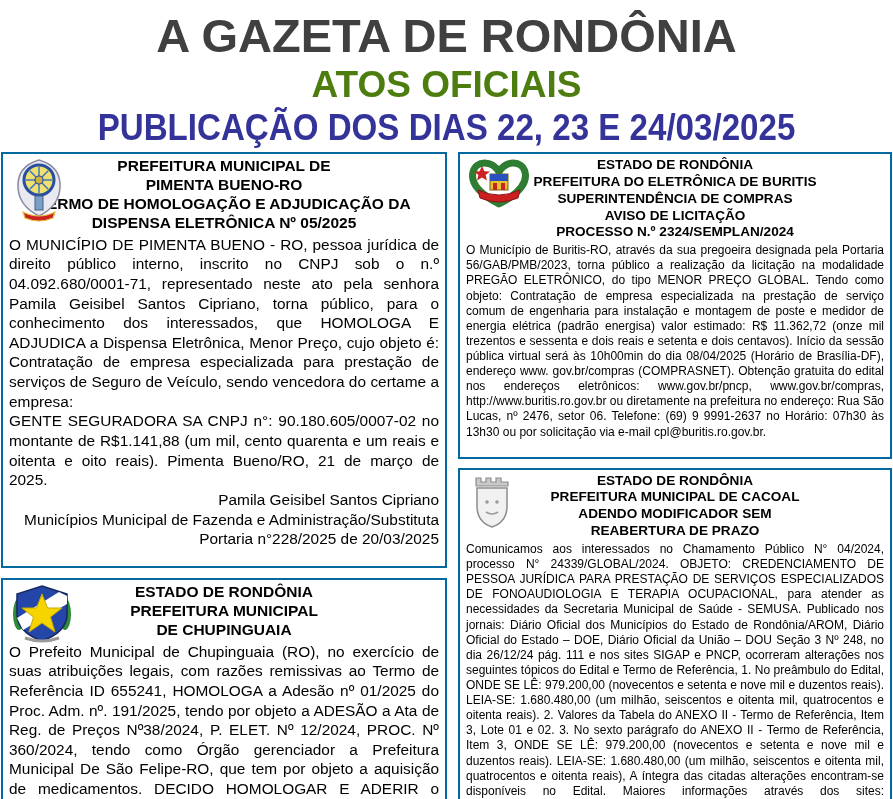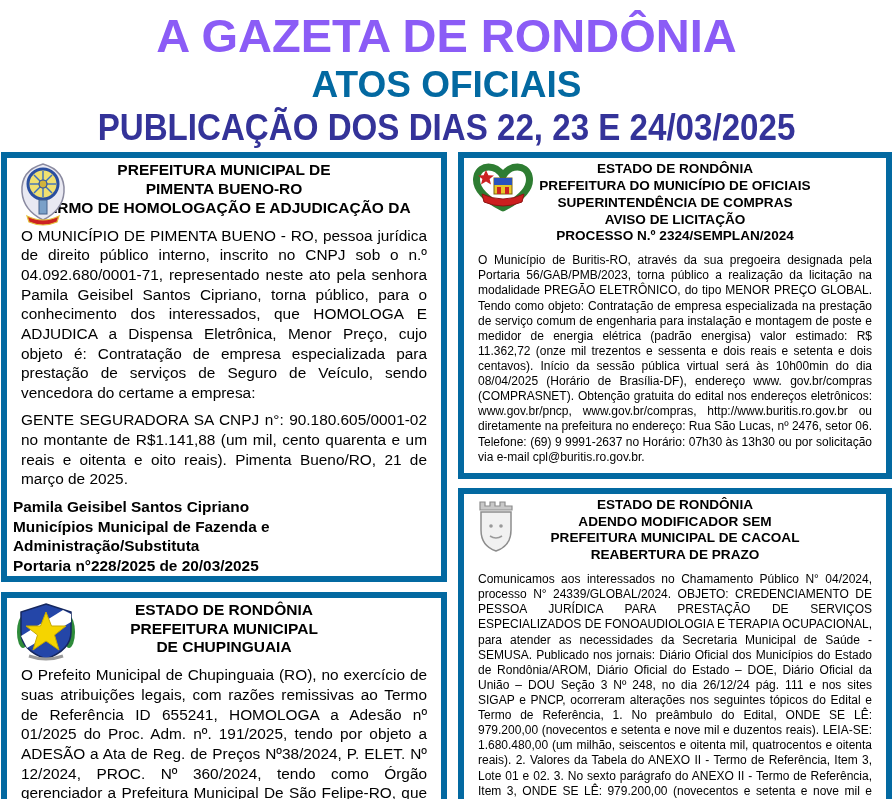--- a/index.html
+++ b/index.html
@@ -6,54 +6,54 @@
   html,body { background:#ffffff; }
   body {
     width:893px; height:799px; overflow:hidden;
     font-family:"Liberation Sans", sans-serif;
     color:#000;
   }
   
   .masthead { text-align:center; padding-top:12px; }
   .paper-title {
     font-size:47px; font-weight:bold; letter-spacing:0px;
-    color:#8b5cf6; line-height:1.0;
+    color:#404040; line-height:1.0;
   }
   .paper-subtitle {
-    font-size:37px; font-weight:bold; color:#0369a1;
+    font-size:37px; font-weight:bold; color:#4d7c0f;
     line-height:1.0; margin-top:7px;
   }
   .publication-line {
     font-size:36px; font-weight:bold; color:#343399;
     line-height:1.0; margin-top:7px;
     transform:scaleX(.92); transform-origin:center;
     white-space:nowrap;
   }
   
   .grid {
     display:flex; gap:11px; padding:6px 1px 2px 1px;
     align-items:flex-start;
   }
   .col { display:flex; flex-direction:column; }
   .col-left  { width:446px; gap:10px; }
   .col-right { width:434px; gap:9px; }
   .notice {
-    border:6px solid #0369a1; background:#fff;
-    padding:3px 6px 0 6px; width:100%;
+    border:2px solid #0369a1; background:#fff;
+    padding:3px 6px 17px 6px; width:100%;
   }
   .notice-header { position:relative; text-align:center; }
   .logo { position:absolute; left:2px; top:1px; display:block; }
   .hline { font-weight:bold; }
   .col-left  .hline { font-size:15.5px; line-height:1.22; }
   .col-right .hline { font-size:13.6px; line-height:1.24; }
   .notice-body { text-align:justify; margin-top:2px; }
   .col-left  .notice-body { font-size:15.4px; line-height:1.275; }
   .col-right .notice-body { font-size:12px; line-height:1.26; }
-  .notice-body p { margin:8px; }
-  .notice-signature { text-align:left; font-weight:bold; }
+  .notice-body p { margin:0; }
+  .notice-signature { text-align:right; font-weight:normal; }
   .col-left  .notice-signature { font-size:15.4px; line-height:1.275; }
   .col-right .notice-signature { font-size:13.4px; line-height:1.26; }
 </style>
 </head>
 <body>
 
 <header class="masthead">
   <div class="paper-title">A GAZETA DE RONDÔNIA</div>
   <div class="paper-subtitle">ATOS OFICIAIS</div>
   <div class="publication-line">PUBLICAÇÃO DOS DIAS 22, 23 E 24/03/2025</div>
@@ -76,24 +76,25 @@
                 <line x1="37" y1="13" x2="19" y2="31"></line>
             </g>
             <circle cx="28" cy="22" r="4" fill="#d0b33c" stroke="#2a4fa0" stroke-width="1.2"></circle>
             <rect x="24" y="38" width="8" height="14" fill="#7aa0c8" stroke="#44618a" stroke-width="1"></rect>
             <path d="M12 54 Q28 62 44 54 L42 60 Q28 66 14 60 Z" fill="#cc2222" stroke="#e4c13a" stroke-width="1.2"></path>
           </svg>
         </span>
         <div class="hline">PREFEITURA MUNICIPAL DE</div>
         <div class="hline">PIMENTA BUENO-RO</div>
         <div class="hline">TERMO DE HOMOLOGAÇÃO E ADJUDICAÇÃO DA</div>
+        <div class="hline">DISPENSA ELETRÔNICA Nº 05/2025</div>
       </div>
       <div class="notice-body">
         <p>O MUNICÍPIO DE PIMENTA BUENO - RO, pessoa jurídica de direito público interno, inscrito no CNPJ sob o n.º 04.092.680/0001-71, representado neste ato pela senhora Pamila Geisibel Santos Cipriano, torna público, para o conhecimento dos interessados, que HOMOLOGA E ADJUDICA a Dispensa Eletrônica, Menor Preço, cujo objeto é: Contratação de empresa especializada para prestação de serviços de Seguro de Veículo, sendo vencedora do certame a empresa:</p>
-        <p>GENTE SEGURADORA SA CNPJ n°: 90.180.605/0001-02 no montante de R$1.141,88 (um mil, cento quarenta e um reais e oitenta e oito reais). Pimenta Bueno/RO, 21 de março de 2025.</p>
+        <p>GENTE SEGURADORA SA CNPJ n°: 90.180.605/0007-02 no montante de R$1.141,88 (um mil, cento quarenta e um reais e oitenta e oito reais). Pimenta Bueno/RO, 21 de março de 2025.</p>
       </div>
       <div class="notice-signature">
         <div>Pamila Geisibel Santos Cipriano</div>
         <div>Municípios Municipal de Fazenda e Administração/Substituta</div>
         <div>Portaria n°228/2025 de 20/03/2025</div>
       </div>
     </section>
 
     <section class="notice">
       <div class="notice-header">
@@ -128,21 +129,21 @@
             <path d="M31 14 C24 2 8 2 5 14 C2 26 12 36 31 46 C50 36 60 26 57 14 C54 2 38 2 31 14 Z" fill="none" stroke="#2e7d32" stroke-width="7" stroke-linejoin="round"></path>
             <polygon points="14,8 16.4,13.2 22,13.6 17.6,17 19,22.4 14,19.4 9,22.4 10.4,17 6,13.6 11.6,13.2" fill="#cc2222"></polygon>
             <rect x="22" y="16" width="18" height="16" fill="#e8c52a" stroke="#7a6210" stroke-width="1"></rect>
             <rect x="22" y="16" width="18" height="7" fill="#2a52be"></rect>
             <rect x="25" y="25" width="4" height="7" fill="#cc2222"></rect>
             <rect x="33" y="25" width="4" height="7" fill="#cc2222"></rect>
             <path d="M10 32 Q31 42 52 32 L50 40 Q31 48 12 40 Z" fill="#cc1f1f" stroke="#8e1414" stroke-width="1"></path>
           </svg>
         </span>
         <div class="hline">ESTADO DE RONDÔNIA</div>
-        <div class="hline">PREFEITURA DO MUNICÍPIO DE OFICIAIS</div>
+        <div class="hline">PREFEITURA DO ELETRÔNICA DE BURITIS</div>
         <div class="hline">SUPERINTENDÊNCIA DE COMPRAS</div>
         <div class="hline">AVISO DE LICITAÇÃO</div>
         <div class="hline">PROCESSO N.º 2324/SEMPLAN/2024</div>
       </div>
       <div class="notice-body">
         <p>O Município de Buritis-RO, através da sua pregoeira designada pela Portaria 56/GAB/PMB/2023, torna público a realização da licitação na modalidade PREGÃO ELETRÔNICO, do tipo MENOR PREÇO GLOBAL. Tendo como objeto: Contratação de empresa especializada na prestação de serviço comum de engenharia para instalação e montagem de poste e medidor de energia elétrica (padrão energisa) valor estimado: R$ 11.362,72 (onze mil trezentos e sessenta e dois reais e setenta e dois centavos). Início da sessão pública virtual será às 10h00min do dia 08/04/2025 (Horário de Brasília-DF), endereço www. gov.br/compras (COMPRASNET). Obtenção gratuita do edital nos endereços eletrônicos: www.gov.br/pncp, www.gov.br/compras, http://www.buritis.ro.gov.br ou diretamente na prefeitura no endereço: Rua São Lucas, nº 2476, setor 06. Telefone: (69) 9 9991-2637 no Horário: 07h30 às 13h30 ou por solicitação via e-mail cpl@buritis.ro.gov.br.</p>
       </div>
     </section>
 
     <section class="notice">
@@ -150,22 +151,22 @@
         <span class="logo">
           <svg width="48" height="56" viewBox="0 0 48 56">
             <path d="M8 12 L8 4 L13 4 L13 8 L18 8 L18 4 L23 4 L23 8 L28 8 L28 4 L33 4 L33 8 L40 8 L40 12 Z" fill="#c9c9c9" stroke="#8d8d8d" stroke-width="1.2"></path>
             <path d="M9 14 L39 14 L39 32 C39 44 33 50 24 53 C15 50 9 44 9 32 Z" fill="#f1f1f1" stroke="#8d8d8d" stroke-width="1.5"></path>
             <circle cx="19" cy="28" r="1.8" fill="#9a9a9a"></circle>
             <circle cx="29" cy="28" r="1.8" fill="#9a9a9a"></circle>
             <path d="M18 38 Q24 42 30 38" fill="none" stroke="#9a9a9a" stroke-width="1.6"></path>
           </svg>
         </span>
         <div class="hline">ESTADO DE RONDÔNIA</div>
+        <div class="hline">PREFEITURA MUNICIPAL DE CACOAL</div>
         <div class="hline">ADENDO MODIFICADOR SEM</div>
-        <div class="hline">PREFEITURA MUNICIPAL DE CACOAL</div>
         <div class="hline">REABERTURA DE PRAZO</div>
       </div>
       <div class="notice-body">
         <p>Comunicamos aos interessados no Chamamento Público N° 04/2024, processo N° 24339/GLOBAL/2024. OBJETO: CREDENCIAMENTO DE PESSOA JURÍDICA PARA PRESTAÇÃO DE SERVIÇOS ESPECIALIZADOS DE FONOAUDIOLOGIA E TERAPIA OCUPACIONAL, para atender as necessidades da Secretaria Municipal de Saúde - SEMUSA. Publicado nos jornais: Diário Oficial dos Municípios do Estado de Rondônia/AROM, Diário Oficial do Estado – DOE, Diário Oficial da União – DOU Seção 3 Nº 248, no dia 26/12/24 pág. 111 e nos sites SIGAP e PNCP, ocorreram alterações nos seguintes tópicos do Edital e Termo de Referência, 1. No preâmbulo do Edital, ONDE SE LÊ: 979.200,00 (novecentos e setenta e nove mil e duzentos reais). LEIA-SE: 1.680.480,00 (um milhão, seiscentos e oitenta mil, quatrocentos e oitenta reais). 2. Valores da Tabela do ANEXO II - Termo de Referência, Item 3, Lote 01 e 02. 3. No sexto parágrafo do ANEXO II - Termo de Referência, Item 3, ONDE SE LÊ: 979.200,00 (novecentos e setenta e nove mil e duzentos reais). LEIA-SE: 1.680.480,00 (um milhão, seiscentos e oitenta mil, quatrocentos e oitenta reais),    A íntegra das citadas alterações encontram-se disponíveis no Edital. Maiores informações através dos sites: www.cacoal.ro.gov.br, https://pncp.gov.br ou diretamente na SUPEL. TELEFONE: (69) 3443-8027. Horário: 07h30 às 13h30. Cacoal – RO, 21 de março de 2025.</p>
       </div>
 
     </section>
 
   </div>
 </main>

